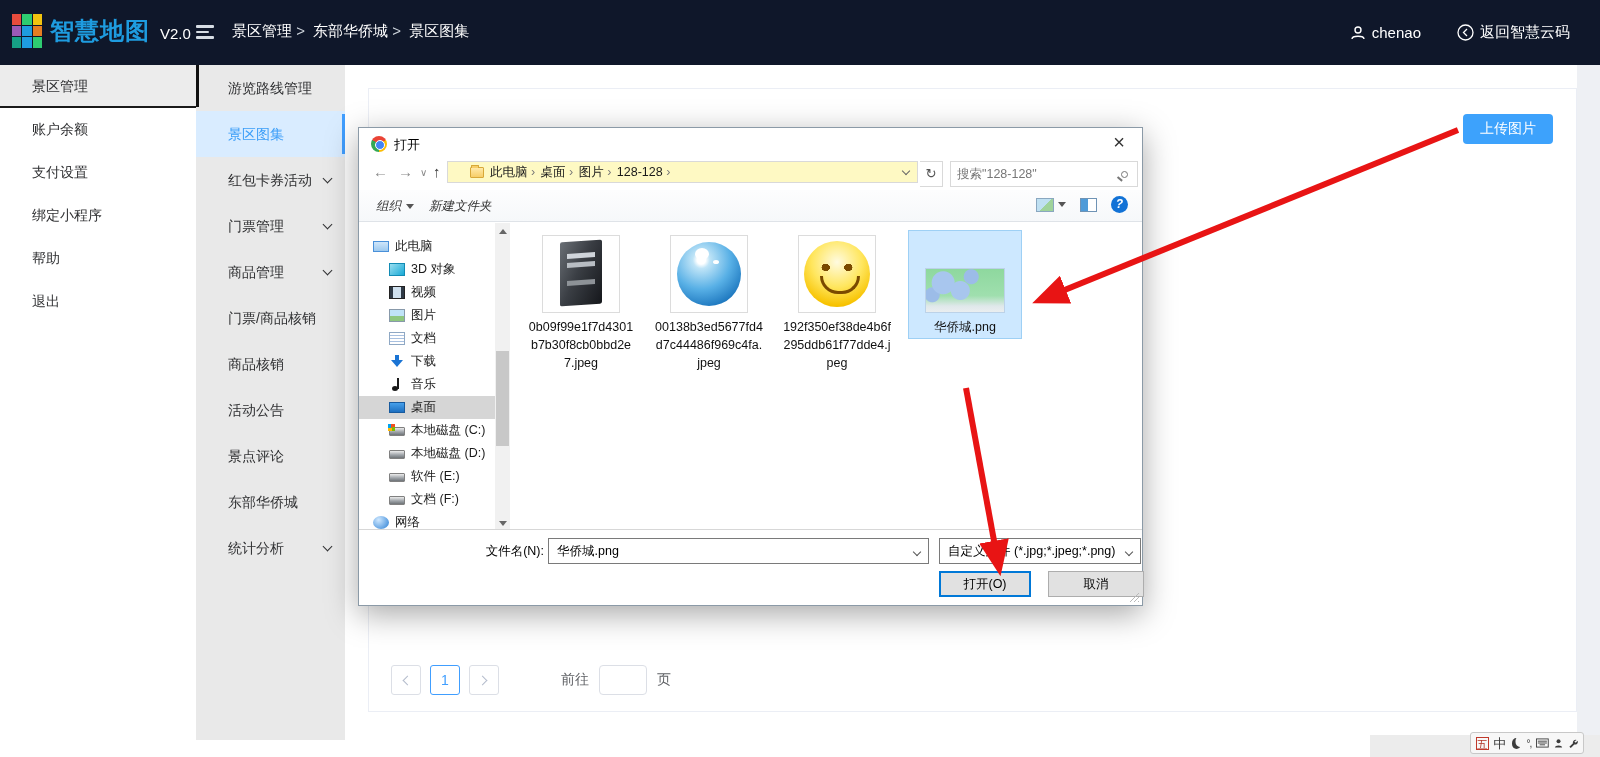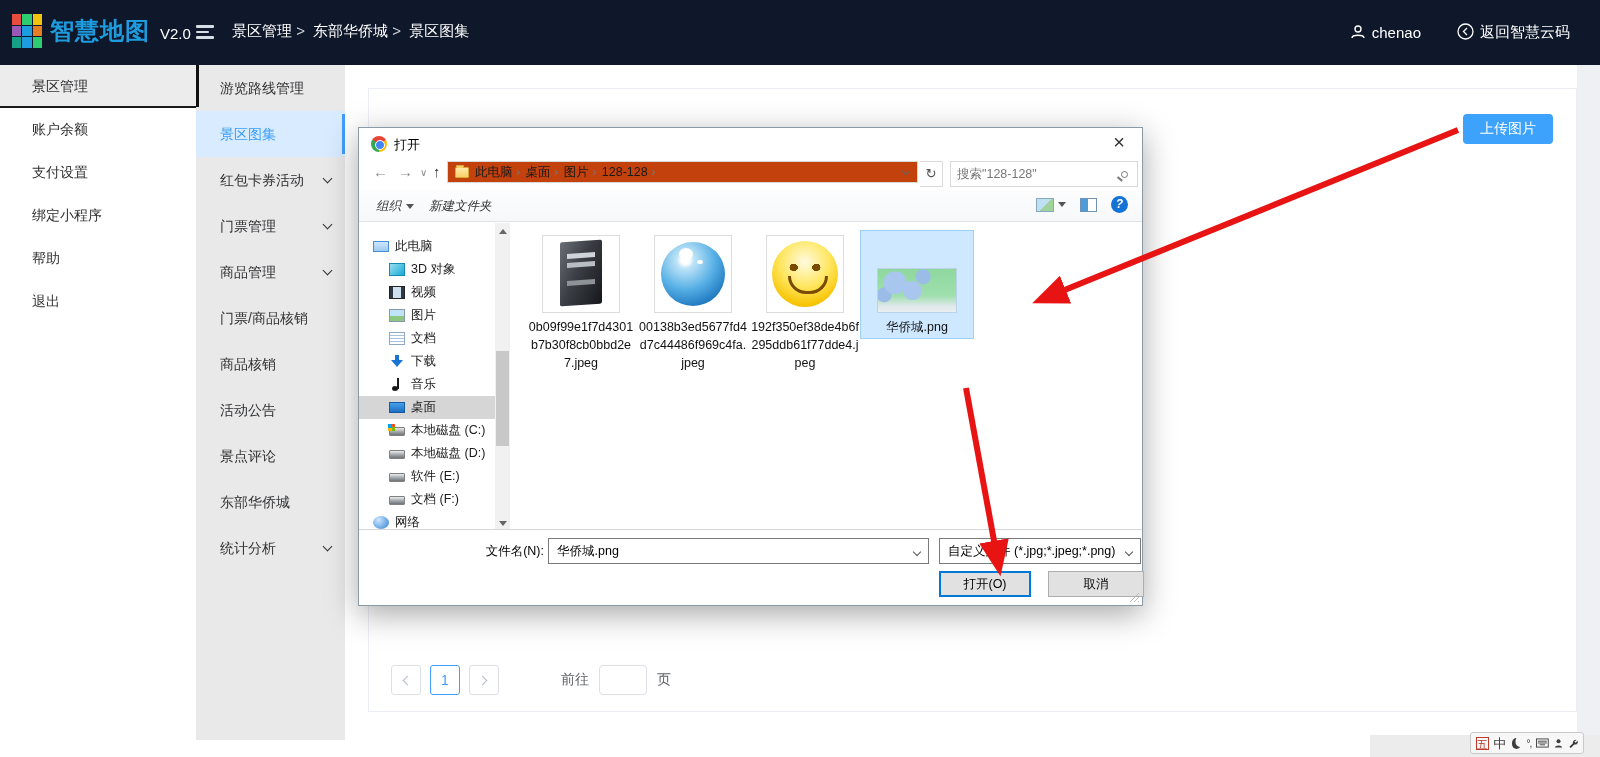--- a/index.html
+++ b/index.html
@@ -18,31 +18,31 @@
   .logo-icon i:nth-child(9){background:#2ecc71}
   .logo-text{font-size:24px;font-weight:bold;color:#1e9ce0;margin-left:8px;letter-spacing:1px;}
   .logo-ver{font-size:15px;color:#fff;margin-left:10px;margin-top:4px;}
   .collapse-icon{position:absolute;left:196px;top:25px;width:18px;height:14px;cursor:pointer;}
   .collapse-icon b{display:block;height:2.5px;background:#d7dde4;margin-bottom:3px;border-radius:1px;}
   .collapse-icon b:nth-child(2){width:70%;}
   .hdr-bc{position:absolute;left:232px;top:22px;font-size:15px;color:#fff;}
   .hdr-bc .bc{margin-right:4px;}
   .hdr-bc .bc:not(:last-child)::after{content:" > ";color:#cfd6dd;}
   .hdr-right{position:absolute;right:30px;top:0;height:65px;display:flex;align-items:center;gap:36px;font-size:15px;}
-  .hdr-user,.hdr-back{display:flex;gap:6px;cursor:pointer;}
+  .hdr-user,.hdr-back{display:flex;align-items:center;gap:6px;cursor:pointer;}
   .icon-person-svg,.icon-return-svg{display:inline-block;}
 
   
   .sidebar{position:absolute;left:0;top:65px;width:196px;height:692px;background:#fff;z-index:4;}
   .sb-item{height:43px;line-height:43px;padding-left:32px;font-size:14px;color:#303133;cursor:pointer;}
   .sb-item.active{background:#ececec;border-bottom:2px solid #1a1a1a;}
 
   
   .submenu{position:absolute;left:196px;top:65px;width:149px;height:675px;background:#e9e9e9;z-index:4;}
-  .sm-item{position:relative;height:46px;line-height:46px;padding-left:24px;font-size:14px;color:#303133;cursor:pointer;display:flex;align-items:center;}
+  .sm-item{position:relative;height:46px;line-height:46px;padding-left:32px;font-size:14px;color:#303133;cursor:pointer;display:flex;align-items:center;}
   .sm-item .sm-label{flex:0 0 auto;}
   .sm-item.marked::before{content:"";position:absolute;left:0;top:0;width:3px;height:42px;background:#111;}
   .sm-item.active{background:#d9ecff;color:#3a9df8;}
   .sm-item.active::after{content:"";position:absolute;right:0;top:3px;width:3px;height:40px;background:#409eff;}
   .sm-item .chev{display:none;margin-left:auto;margin-right:14px;width:7px;height:7px;border-right:1.6px solid #303133;border-bottom:1.6px solid #303133;transform:rotate(45deg);margin-top:-3px;}
   .sm-item.expandable .chev{display:block;}
 
   
   .main-card{position:absolute;left:368px;top:88px;width:1209px;height:624px;background:#fff;border:1px solid #ebeef5;z-index:1;}
   .upload-btn{position:absolute;left:1094px;top:25px;width:90px;height:30px;background:#3da2fc;color:#fff;border:none;border-radius:4px;font-size:14px;cursor:pointer;font-family:inherit;}
@@ -64,21 +64,21 @@
   .dlg-title{position:absolute;left:0;top:0;width:100%;height:32px;background:#fff;}
   .chrome-ic{position:absolute;left:12px;top:8px;width:16px;height:16px;border-radius:50%;
     background:conic-gradient(from -60deg,#ea4335 0 120deg,#fbbc05 120deg 240deg,#34a853 240deg 360deg);}
   .chrome-ic::after{content:"";position:absolute;left:4px;top:4px;width:8px;height:8px;border-radius:50%;background:#4285f4;border:1.5px solid #fff;}
   .dlg-title-text{position:absolute;left:35px;top:8px;font-size:13px;}
   .dlg-close{position:absolute;right:10px;top:2px;width:26px;height:24px;text-align:center;font-size:20px;line-height:24px;color:#333;cursor:pointer;}
 
   .dlg-nav-row{position:absolute;left:0;top:33px;width:100%;height:28px;}
   .nav-arrow{position:absolute;top:2px;font-size:15px;color:#8a8a8a;cursor:pointer;}
   .nav-arrow.up{color:#3b3b3b;}
-  .addr-box{position:absolute;left:88px;top:0;width:471px;height:22px;border:1px solid #d9d9d9;background:#c2410c;display:flex;align-items:center;padding-left:7px;}
+  .addr-box{position:absolute;left:88px;top:0;width:471px;height:22px;border:1px solid #d9d9d9;background:#fef9c3;display:flex;align-items:center;padding-left:22px;}
   .folder-ic{width:14px;height:11px;background:linear-gradient(#ffe9a8,#f7ce68);border:1px solid #d8a838;border-radius:1px;position:relative;margin-right:6px;}
   .folder-ic::before{content:"";position:absolute;left:0;top:-3px;width:6px;height:2px;background:#f7ce68;border:1px solid #d8a838;border-bottom:none;border-radius:1px 1px 0 0;}
   .addr-bc .bc{font-size:12.5px;color:#1a1a1a;margin-right:2px;}
   .addr-bc .bc::after{content:" › ";color:#777;}
   .addr-chev{margin-left:auto;margin-right:8px;width:6px;height:6px;border-right:1.4px solid #666;border-bottom:1.4px solid #666;transform:rotate(45deg);margin-top:-3px;}
   .refresh-box{position:absolute;left:561px;top:0;width:23px;height:26px;border:1px solid #d9d9d9;border-left:none;background:#fff;text-align:center;line-height:24px;color:#555;font-size:13px;cursor:pointer;}
   .search-box{position:absolute;left:591px;top:0;width:188px;height:26px;border:1px solid #d9d9d9;background:#fff;display:flex;align-items:center;padding:0 6px;}
   .search-text{color:#777;font-size:12.5px;flex:1;}
   .mag{width:7px;height:7px;border:1.5px solid #777;border-radius:50%;position:relative;margin-right:3px;}
   .mag::after{content:"";position:absolute;left:-5px;top:6px;width:6px;height:1.5px;background:#777;transform:rotate(40deg);}
@@ -113,21 +113,21 @@
     background:conic-gradient(#f25022 0 90deg,#7fba00 0 180deg,#ffb900 0 270deg,#00a4ef 0 360deg);}
   .ic-network .nicon{width:13px;height:13px;border-radius:50%;background:radial-gradient(circle at 35% 30%,#cfe8ff,#2a7fd4);}
   .vscroll{position:absolute;left:136px;top:0;width:15px;height:100%;background:#f1f1f1;}
   .vs-arrow{position:absolute;left:0;width:15px;height:15px;display:flex;align-items:center;justify-content:center;}
   .vs-arrow.up{top:0;}
   .vs-arrow.down{bottom:0;}
   .vs-tri-up{width:0;height:0;border:4px solid transparent;border-bottom:5px solid #666;margin-top:-3px;}
   .vs-tri-down{width:0;height:0;border:4px solid transparent;border-top:5px solid #666;margin-bottom:-3px;}
   .vs-thumb{position:absolute;left:1px;top:128px;width:13px;height:95px;background:#c8c8c8;}
 
-  .filegrid{position:absolute;left:152px;top:0;right:0;height:100%;display:flex;align-items:flex-start;padding:8px 0 0 14px;gap:0;}
+  .filegrid{position:absolute;left:152px;top:0;right:0;height:100%;display:flex;align-items:flex-start;padding:8px 0 0 14px;gap:16px;}
   .ftile{width:112px;padding:2px;text-align:center;cursor:pointer;}
   .ftile.selected{background:#cde8ff;outline:1px solid #9ed0f5;}
   .fthumb{width:100%;height:80px;display:flex;align-items:flex-end;justify-content:center;}
   .timg{position:relative;}
   .th-server .timg,.th-sphere .timg,.th-smiley .timg{width:78px;height:78px;background:#fff;border:1px solid #dcdcdc;}
   .th-server .timg::before{content:"";position:absolute;left:17px;top:5px;width:42px;height:64px;border-radius:2px;
     background:linear-gradient(115deg,#6a6f75 0%,#3a3e44 45%,#15171b 100%);transform:skewY(-4deg);}
   .th-server .timg::after{content:"";position:absolute;left:24px;top:17px;width:28px;height:5px;background:#cfd4da;
     box-shadow:0 9px 0 #b8bdc3,0 27px 0 #8d9297;transform:skewY(-4deg);}
   .th-sphere .timg::before{content:"";position:absolute;left:6px;top:6px;width:64px;height:64px;border-radius:50%;

